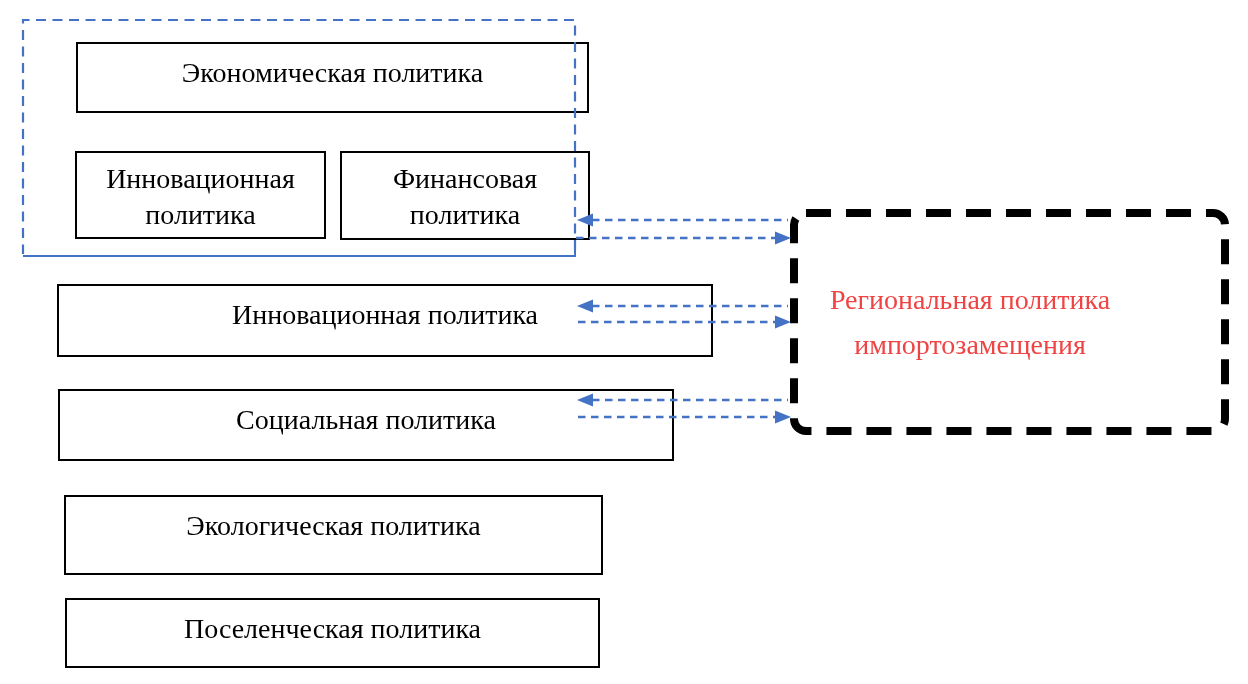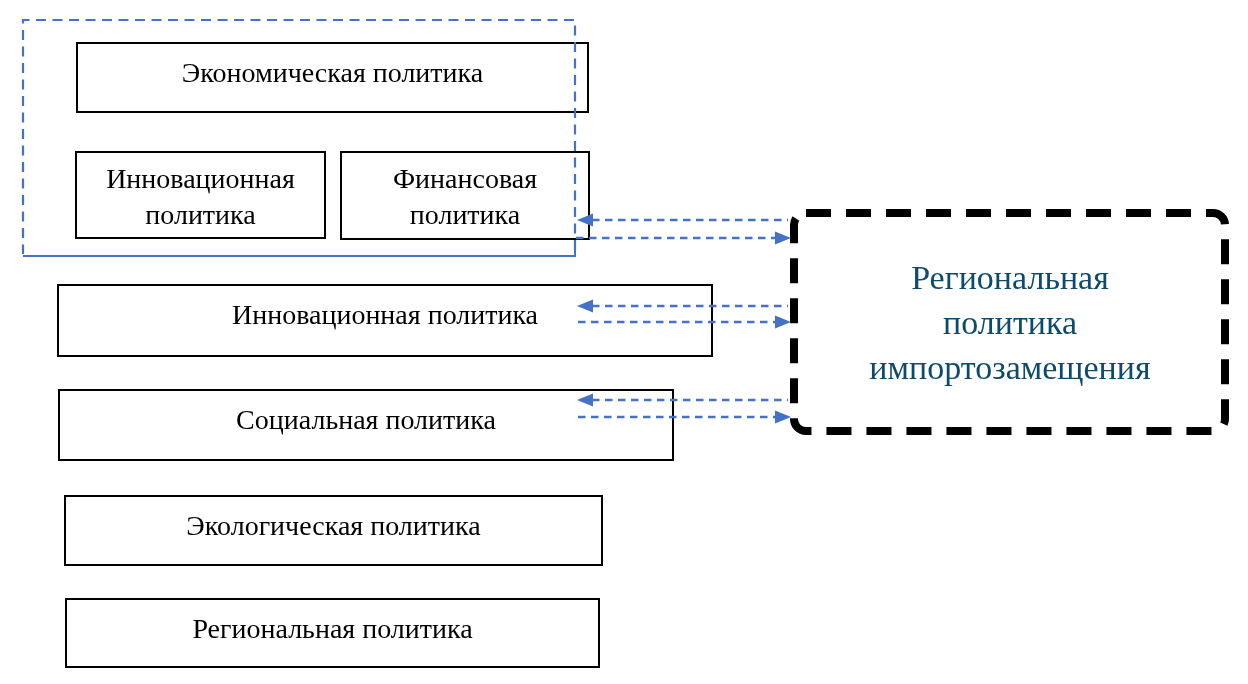--- a/index.html
+++ b/index.html
@@ -31,26 +31,26 @@
   }
   .pbox.single { padding-top: 11px; }
   .pbox.double { padding-top: 8px; padding-left: 14px; padding-right: 14px; }
   .target-label {
     position: absolute;
     left: 800px;
     top: 213px;
     width: 420px;
     height: 218px;
     display: flex;
-    justify-content: center;
+    justify-content: flex-start;
     align-items: center;
     text-align: center;
-    font-size: 34px;
+    font-size: 28px;
     line-height: 45px;
-    color: #0c4a6e;
+    color: #ef4444;
     z-index: 2;
   }
   .target-label .inner { max-width: 340px; }
   .overlay {
     position: absolute;
     left: 0;
     top: 0;
     z-index: 3;
     pointer-events: none;
   }
@@ -73,26 +73,26 @@
   </div>
 
   <div class="pbox single" style="left:30px; top:284px; width:656px; height:73px;">
     <span>Инновационная политика</span>
   </div>
 
   <div class="pbox single" style="left:31px; top:389px; width:616px; height:72px;">
     <span>Социальная политика</span>
   </div>
 
-  <div class="pbox single" style="left:37px; top:495px; width:539px; height:71px;">
+  <div class="pbox single" style="left:37px; top:495px; width:539px; height:80px;">
     <span>Экологическая политика</span>
   </div>
 
   <div class="pbox single" style="left:38px; top:598px; width:535px; height:70px;">
-    <span>Региональная политика</span>
+    <span>Поселенческая политика</span>
   </div>
 
   <div class="target-label">
     <span class="inner">Региональная политика импортозамещения</span>
   </div>
 
   <svg class="overlay" width="1248" height="684" viewBox="0 0 1248 684">
 
     <path d="M575,250 L575,20 L23,20 L23,254" fill="none" stroke-width="2.2" stroke-dasharray="10 6.5" stroke="#4472C4"></path>
     <path d="M23,256 L575,256 L575,249" fill="none" stroke-width="2" stroke="#4472C4"></path>

